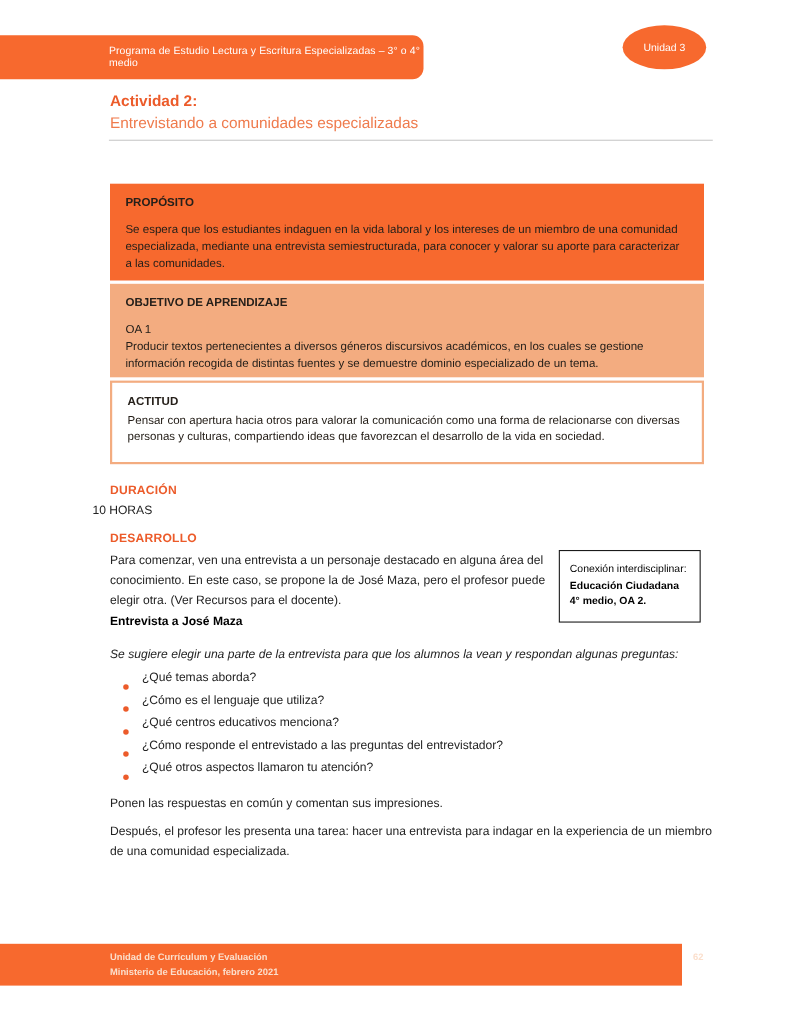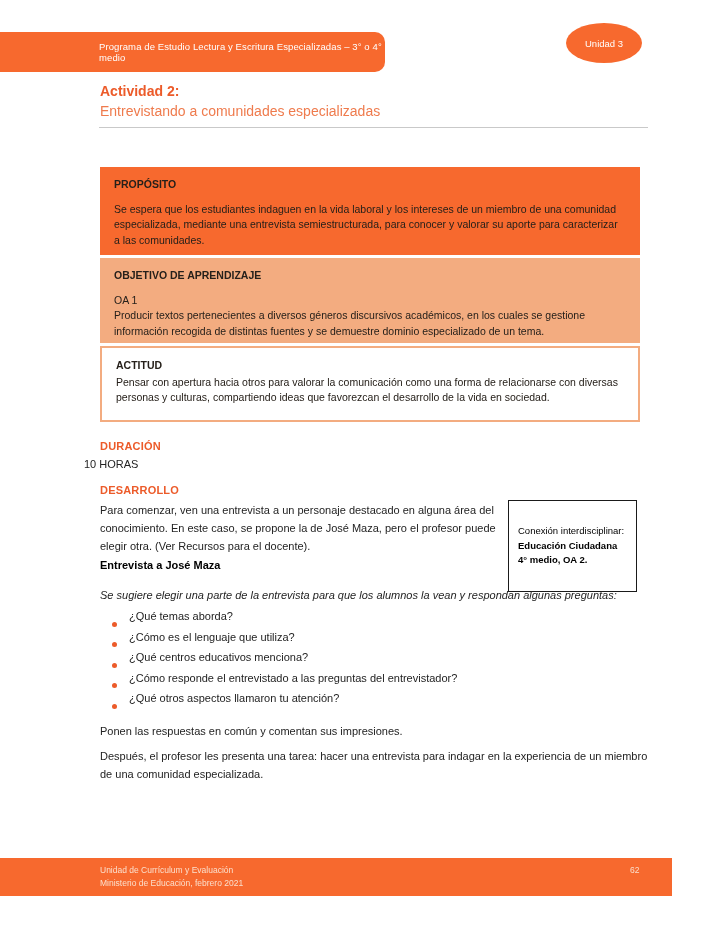--- a/index.html
+++ b/index.html
@@ -52,37 +52,37 @@
   .duracion-value{position:absolute;left:84px;top:458px;font-size:11px;color:var(--text);}
   .desarrollo-heading{top:484px;}
 
   .body-par{position:absolute;left:100px;font-size:11px;line-height:18px;color:var(--text);}
   .intro-par{top:501px;width:406px;}
   .subheading{position:absolute;left:100px;top:559px;font-size:11px;font-weight:bold;color:#000;}
   .suggestion-par{top:586px;width:556px;font-style:italic;}
 
   .connection-box{
     position:absolute;left:508px;top:500px;width:129px;
-    border:1.5px solid #1a1a1a;padding:23px 9px;
+    border:1.5px solid #1a1a1a;padding:10px 9px;
     font-size:9.5px;line-height:14.5px;color:#000;
   }
   .connection-box strong{font-weight:bold;}
 
   .question-list{position:absolute;left:112px;top:606px;list-style:none;}
   .question-list li{display:flex;align-items:flex-end;font-size:11px;line-height:20.5px;color:var(--text);}
   .question-list .dot{width:5px;height:5px;border-radius:50%;background:var(--accent);margin:8px 12px 0 0;flex:0 0 auto;}
 
   .after-share{top:722px;width:556px;}
   .after-task{top:747px;width:558px;}
 
   
   .footer-band{
-    position:absolute;left:0;top:858px;width:672px;height:38px;
+    position:absolute;left:0;top:858px;width:620px;height:38px;
     background:var(--orange);color:var(--footer-text);
-    font-size:8.5px;line-height:13px;
+    font-size:8.5px;line-height:13px;font-weight:bold;
   }
   .footer-lines{position:absolute;left:100px;top:6px;}
   .page-number{position:absolute;left:630px;top:6px;font-size:8.5px;}
 </style>
 </head>
 <body>
 
 <div class="page">
 
   <div class="header-band">

